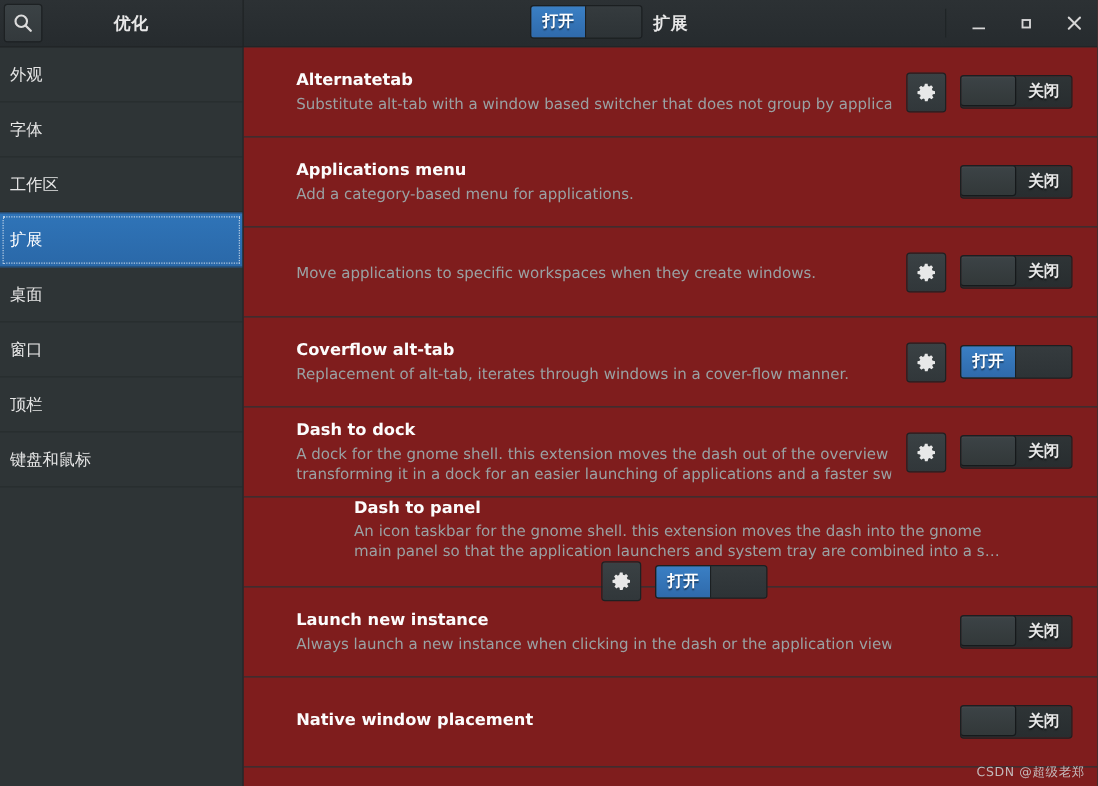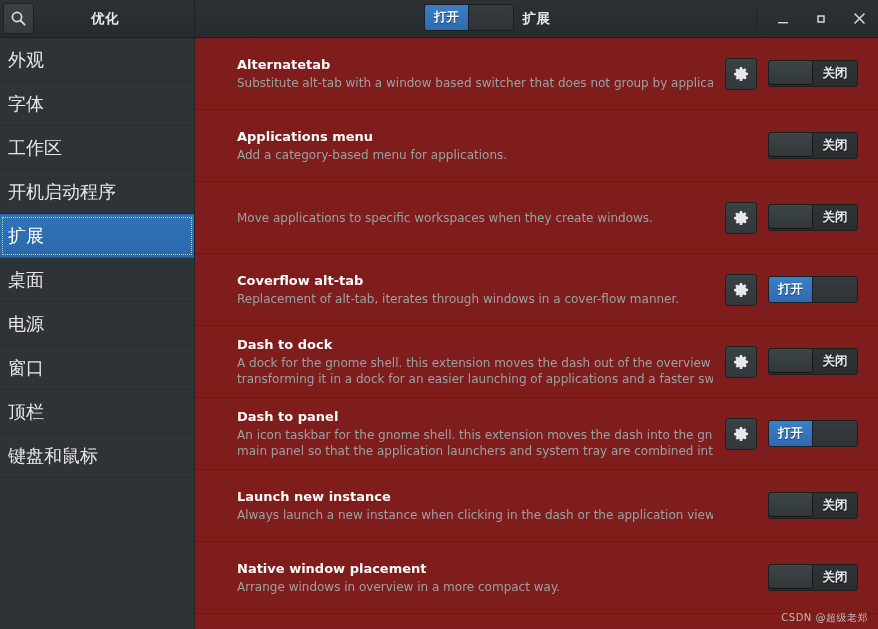--- a/index.html
+++ b/index.html
@@ -180,21 +180,21 @@
     background: #2e3436;
     border-right: 1px solid #1f2325;
     box-sizing: border-box;
     overflow: hidden;
   }
   .side-item {
     height: 44px;
     display: flex;
     align-items: center;
     padding-left: 8px;
-    font-size: 18px;
+    font-size: 13px;
     color: #e6e6e6;
     border-bottom: 1px solid #272c2e;
     box-sizing: border-box;
     position: relative;
   }
   .side-item.selected {
     background: linear-gradient(to bottom, #2f74b8 0%, #2a68a8 100%);
     border-top: 1px solid #2b6aae;
     border-bottom: 1px solid #24598f;
     color: #ffffff;
@@ -340,31 +340,25 @@
     <div class="sidebar">
         <div class="side-item">
           <span>外观</span>
         </div>
         <div class="side-item">
           <span>字体</span>
         </div>
         <div class="side-item">
           <span>工作区</span>
         </div>
-        <div class="side-item">
-          <span>开机启动程序</span>
-        </div>
         <div class="side-item selected">
           <span>扩展</span>
         </div>
         <div class="side-item">
           <span>桌面</span>
-        </div>
-        <div class="side-item">
-          <span>电源</span>
         </div>
         <div class="side-item">
           <span>窗口</span>
         </div>
         <div class="side-item">
           <span>顶栏</span>
         </div>
         <div class="side-item">
           <span>键盘和鼠标</span>
         </div>
@@ -467,21 +461,21 @@
                   <path fill="#e8e8e8" d="M6.9 1h2.2l.25 1.75c.4.13.77.3 1.1.5l1.45-1 1.55 1.55-1 1.45c.2.33.37.7.5 1.1L15 6.9v2.2l-1.75.25c-.13.4-.3.77-.5 1.1l1 1.45-1.55 1.55-1.45-1c-.33.2-.7.37-1.1.5L9.1 15H6.9l-.25-1.75a4.9 4.9 0 01-1.1-.5l-1.45 1L2.55 12.2l1-1.45a4.9 4.9 0 01-.5-1.1L1 9.1V6.9l1.75-.25c.13-.4.3-.77.5-1.1l-1-1.45L3.8 2.55l1.45 1c.33-.2.7-.37 1.1-.5L6.9 1z"></path>
                 </svg>
               </span>
             </div>
             <div class="switch off">
               <div class="half trough"></div>
               <div class="half knob">关闭</div>
             </div>
           </div>
         </div>
-        <div class="ext-row" style="height: 72px;">
+        <div class="ext-row" style="height: 72px; flex-direction: column;">
           <div class="ext-text">
             <div class="ext-name">Dash to panel</div>
             <div class="ext-desc">
               <div>An icon taskbar for the gnome shell. this extension moves the dash into the gnome</div>
               <div>main panel so that the application launchers and system tray are combined into a s…</div>
             </div>
           </div>
           <div class="ext-controls">
             <div class="gear-btn">
               <span>
@@ -508,23 +502,20 @@
             <div class="gear-spacer"></div>
             <div class="switch off">
               <div class="half trough"></div>
               <div class="half knob">关闭</div>
             </div>
           </div>
         </div>
         <div class="ext-row" style="height: 72px;">
           <div class="ext-text">
             <div class="ext-name">Native window placement</div>
-            <div class="ext-desc">
-              <div>Arrange windows in overview in a more compact way.</div>
-            </div>
           </div>
           <div class="ext-controls">
             <div class="gear-spacer"></div>
             <div class="switch off">
               <div class="half trough"></div>
               <div class="half knob">关闭</div>
             </div>
           </div>
         </div>
         <div class="watermark">CSDN @超级老郑</div>

